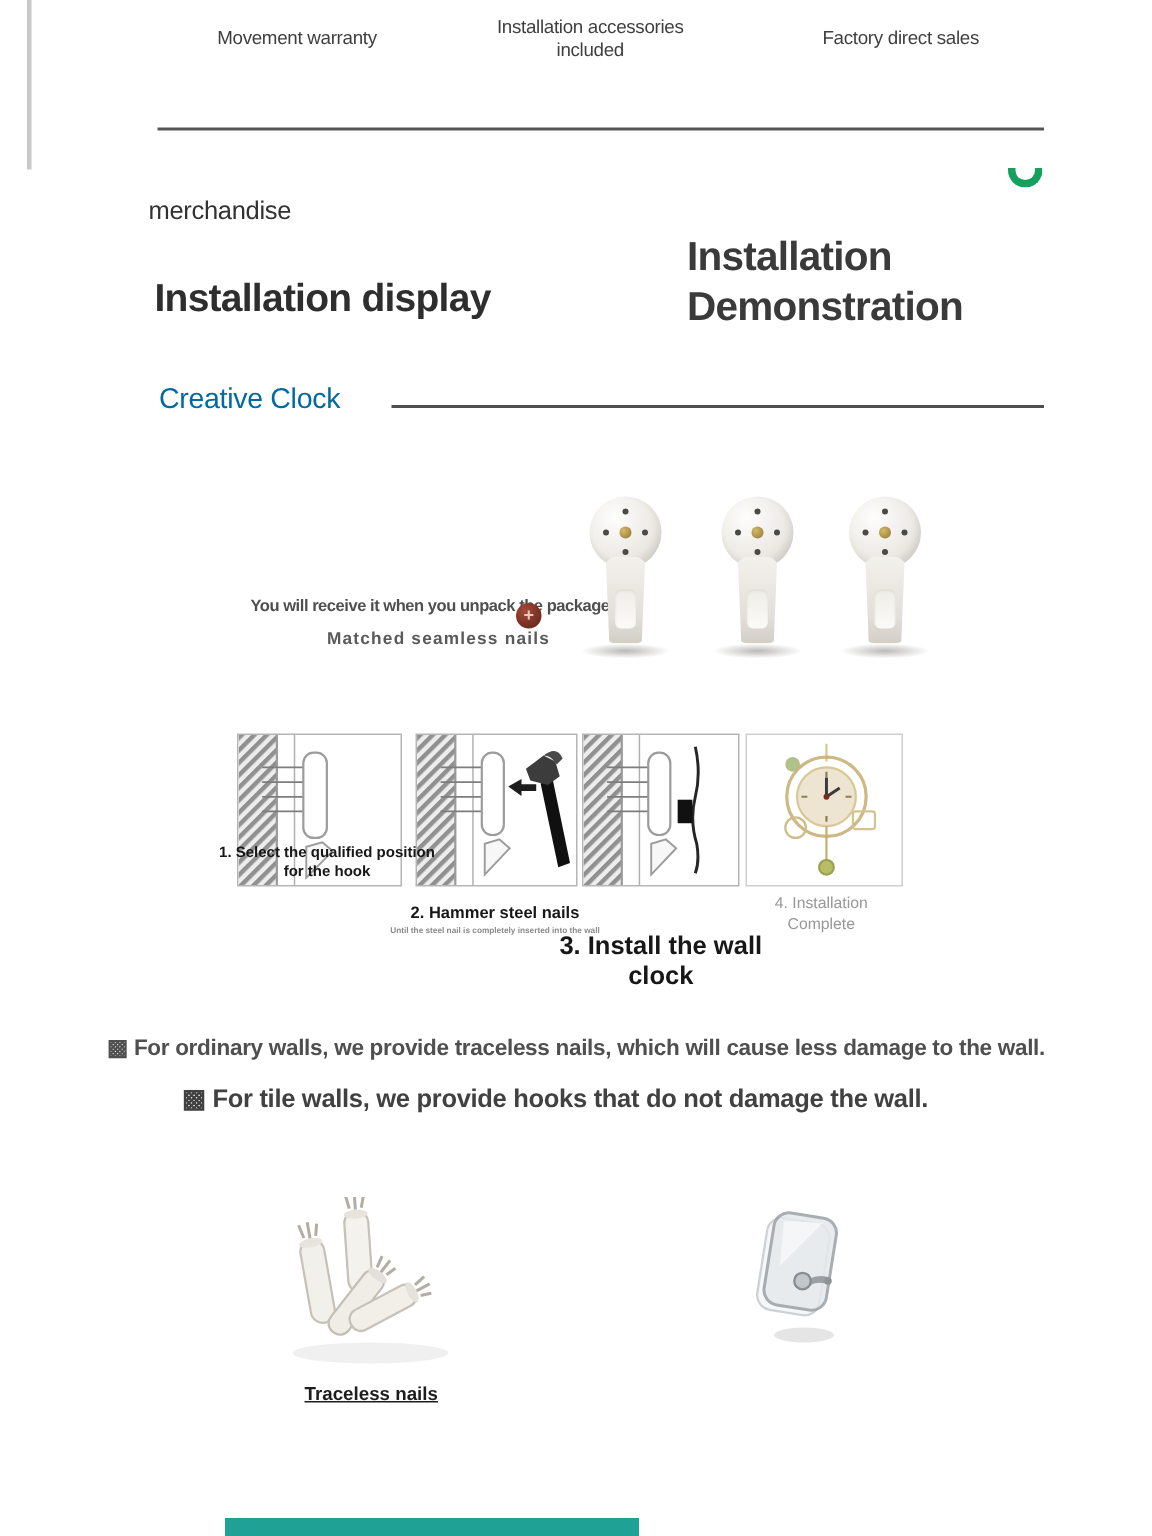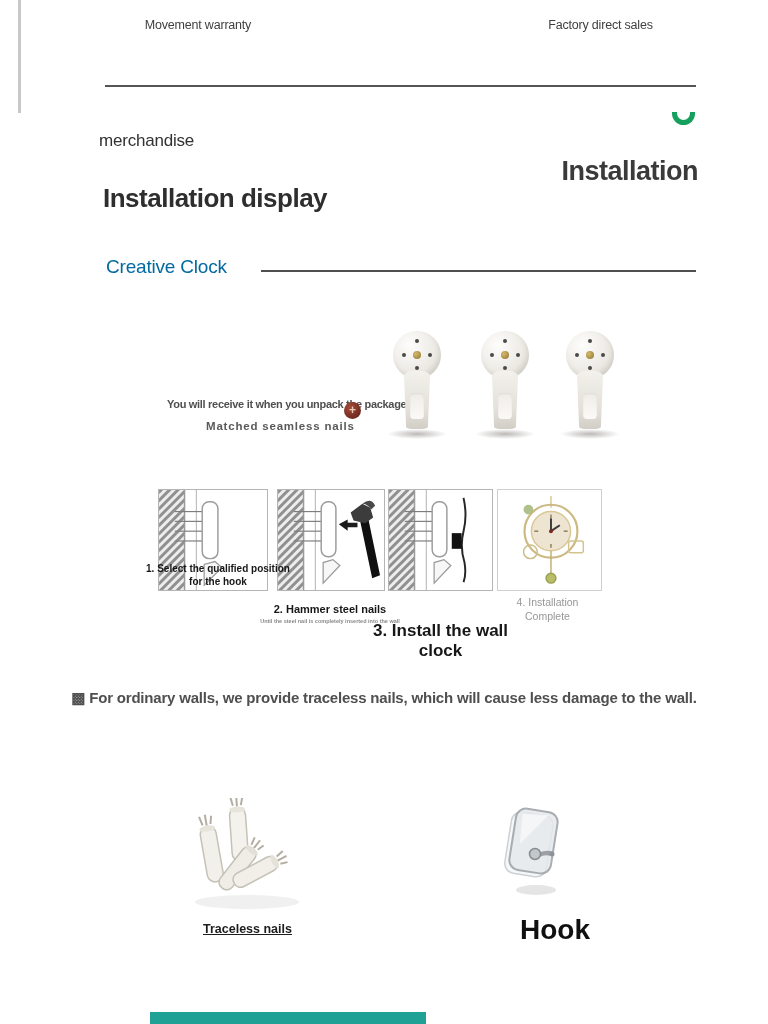--- a/index.html
+++ b/index.html
@@ -15,30 +15,30 @@
   .f1{left:118px;top:18px;width:160px;}
   .f2{left:316px;top:11px;width:155px;}
   .f3{left:523px;top:18px;width:155px;}
   .top-divider{left:105px;top:85px;width:591px;height:2px;background:#555;}
 
   
   .brand-u{left:672px;top:112px;width:23px;height:13px;box-sizing:border-box;
            border:5px solid #16A05E;border-top:none;border-radius:0 0 22px 22px;}
   .eyebrow{left:99px;top:131px;font-size:17px;font-weight:500;color:#323232;}
   .page-title{left:103px;top:183px;font-size:26px;font-weight:600;color:#2e2e2e;letter-spacing:-0.5px;}
-  .right-title{left:458px;top:155px;width:240px;text-align:right;font-size:27px;font-weight:800;
+  .right-title{left:458px;top:155px;width:240px;text-align:left;font-size:27px;font-weight:800;
                color:#3a3a3a;line-height:33px;letter-spacing:-0.5px;}
 
   
   .series{left:106px;top:256px;font-size:19px;font-weight:500;color:#0369a1;}
   .series-line{left:261px;top:270px;width:435px;height:2px;background:#4f4f4f;}
 
   
   .promo1{left:167px;top:398px;font-size:11px;font-weight:700;color:#4f4f4f;white-space:nowrap;letter-spacing:-0.3px;}
-  .promo2{left:206px;top:420px;font-size:11.5px;font-weight:600;color:#5a5a5a;letter-spacing:0.8px;white-space:nowrap;}
+  .promo2{left:218px;top:420px;font-size:11.5px;font-weight:600;color:#5a5a5a;letter-spacing:0.8px;white-space:nowrap;}
   .plus-badge{left:344px;top:402px;width:17px;height:17px;border-radius:50%;
               background:radial-gradient(circle at 35% 30%,#a34a3a,#5d1f16);
               color:#ecc9b6;font-size:12px;font-weight:700;line-height:16px;text-align:center;}
 
   
   .hook{width:48px;height:108px;}
   .hk1{left:393px;top:331px;} .hk2{left:481px;top:331px;} .hk3{left:566px;top:331px;}
   .hook-head{position:absolute;left:0;top:0;width:48px;height:48px;border-radius:50%;
              background:radial-gradient(circle at 35% 30%,#fdfdfc,#ebe8e2 62%,#d6d2ca);
              box-shadow:inset -2px -3px 5px rgba(0,0,0,0.08);}
@@ -80,28 +80,30 @@
   .footer-bar{left:150px;top:1012px;width:276px;height:12px;background:#1FA195;}
 </style>
 </head>
 <body>
 
 <div id="page">
 
   <div class="abs left-rule"></div>
 
   <div class="abs feature ctr cond f1">Movement warranty</div>
+  <div class="abs feature ctr cond f2">Installation accessories included</div>
   <div class="abs feature ctr cond f3">Factory direct sales</div>
   <div class="abs top-divider"></div>
 
   <div class="abs brand-u"></div>
   <div class="abs eyebrow cond">merchandise</div>
   <div class="abs page-title cond">Installation display</div>
   <div class="abs right-title">
     <div>Installation</div>
+    <div>Demonstration</div>
   </div>
 
   <div class="abs series cond">Creative Clock</div>
   <div class="abs series-line"></div>
 
   <div class="abs promo1">You will receive it when you unpack the package</div>
   <div class="abs plus-badge">+</div>
   <div class="abs promo2">Matched seamless nails</div>
 
   <div class="abs hook hk1">
@@ -229,20 +231,21 @@
     </svg>
   </div>
 
   <div class="abs cap ctr cap1">1. Select the qualified position for the hook</div>
   <div class="abs cap ctr cap2">2. Hammer steel nails</div>
   <div class="abs ctr cap2note">Until the steel nail is completely inserted into the wall</div>
   <div class="abs cap ctr cap3">3. Install the wall clock</div>
   <div class="abs ctr cap4">4. Installation Complete</div>
 
   <div class="abs ctr note1">▩ For ordinary walls, we provide traceless nails, which will cause less damage to the wall.</div>
+  <div class="abs ctr note2">▩ For tile walls, we provide hooks that do not damage the wall.</div>
 
   <div class="abs nails-img">
     <svg viewBox="0 0 125 115">
       <ellipse cx="62" cy="104" rx="52" ry="7" fill="#000" opacity="0.06"></ellipse>
       <g transform="translate(14,30) rotate(-10)">
         <line x1="4" y1="-2" x2="2" y2="-11" stroke="#b2ae a2" stroke-width="2"></line>
         <line x1="4" y1="-2" x2="2" y2="-11" stroke="#b2aea2" stroke-width="2"></line>
         <line x1="8" y1="-1" x2="8" y2="-12" stroke="#b2aea2" stroke-width="2"></line>
         <line x1="12" y1="-2" x2="14" y2="-10" stroke="#b2aea2" stroke-width="2"></line>
         <rect x="0" y="0" width="16" height="56" rx="8" fill="#f2f0ea" stroke="#c6c2b8" stroke-width="1.5"></rect>
@@ -281,16 +284,15 @@
         <rect x="14" y="6" width="42" height="62" rx="10" fill="#e6e9ec" opacity="0.85" stroke="#9aa0a5" stroke-width="2"></rect>
         <path d="M20,12 L46,9 L22,42 Z" fill="#ffffff" opacity="0.55"></path>
       </g>
       <g>
         <path d="M40,49 q10,-4 15,-1 l-2,4 q-7,-2 -11,1 Z" fill="#9aa0a5"></path>
         <circle cx="54" cy="50" r="2.5" fill="#8d9397"></circle>
         <circle cx="37" cy="50" r="5.5" fill="#c2c7cb" stroke="#868c91" stroke-width="1.5"></circle>
       </g>
     </svg>
   </div>
-  <div class="abs ctr hookacc-cap">Hook</div>
 
   <div class="abs footer-bar"></div>
 </div>
 
 </body></html>

